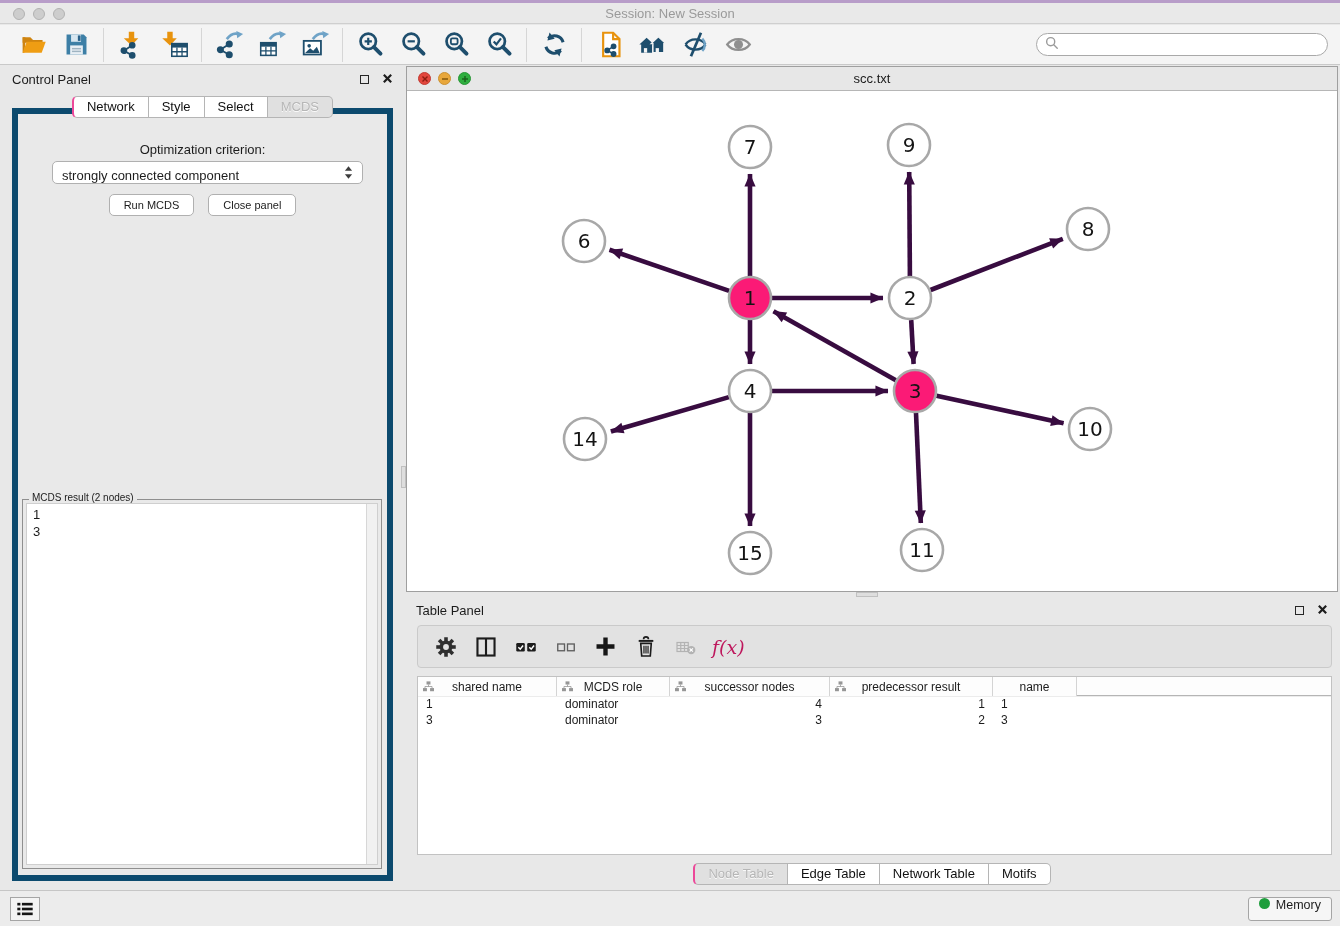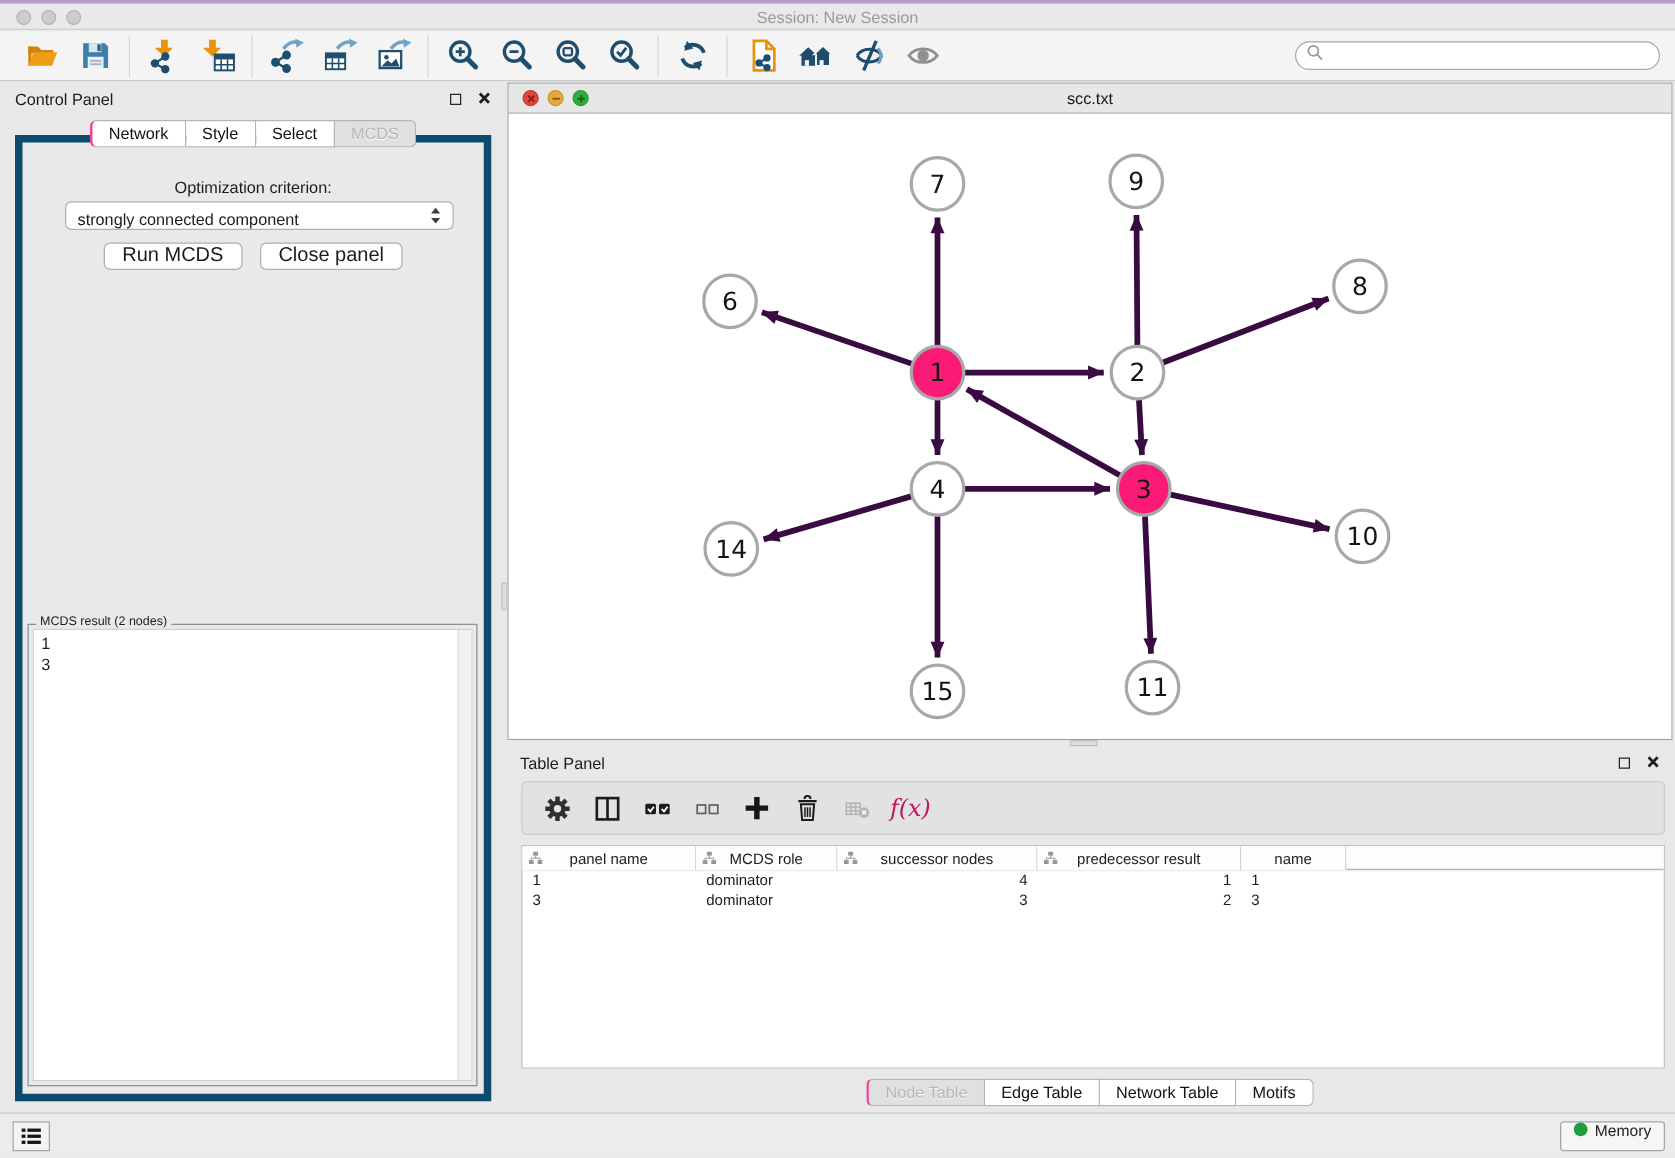--- a/index.html
+++ b/index.html
@@ -30,21 +30,21 @@
   .tabset { display:inline-flex; }
   .tab { height:22px; line-height:20px; padding:0 13px; font-size:13px; background:#fff; border:1px solid #b5b5b5; border-left:none; color:#111; cursor:default; }
   .tab:first-child { border-left:2px solid #ec4899; border-radius:5px 0 0 5px; }
   .tab:last-child { border-radius:0 5px 5px 0; }
   .tab.disabled { background:#e0e0e0; color:#b6b6b6; text-shadow:0 1px 0 #fafafa; }
   .panel-body { position:absolute; top:42px; left:10px; right:10px; bottom:7px; border:6px solid #0c4a6e; background:#e9e9e9; }
   .opt-label { position:absolute; top:28px; left:0; right:0; text-align:center; font-size:13px; }
   .select { position:absolute; top:47px; left:34px; width:311px; height:23px; background:#fff; border:1px solid #b0b0b0; border-radius:5px; display:flex; align-items:flex-end; padding:0 9px; font-size:13px; cursor:default; }
   .select .sel-label { flex:1; }
   .btn-row { position:absolute; top:80px; left:0; right:0; display:flex; justify-content:center; gap:14px; }
-  .mac-btn { height:22px; padding:0 14px; background:#fff; border:1px solid #b0b0b0; border-radius:5px; font-size:16px; line-height:20px; cursor:default; }
+  .mac-btn { height:22px; padding:0 14px; background:#fff; border:1px solid #b0b0b0; border-radius:5px; font-size:11px; line-height:20px; cursor:default; }
   .result-box { position:absolute; top:385px; left:4px; right:5px; bottom:6px; border:1px solid #8f8f8f; }
   .result-legend { position:absolute; top:-8px; left:6px; background:#e9e9e9; padding:0 3px; font-size:10px; }
   .result-inner { position:absolute; top:3px; left:3px; right:3px; bottom:3px; background:#fff; border:1px solid #cfcfcf; }
   .result-scroll { position:absolute; top:0; right:0; bottom:0; width:11px; background:#f1f1f1; border-left:1px solid #d7d7d7; }
   .result-lines { position:absolute; top:2px; left:6px; right:14px; font-size:13px; line-height:17px; }
 
   
   .net-window { position:absolute; left:406px; top:66px; width:932px; height:526px; border:1px solid #9f9f9f; background:#fff; }
   .net-titlebar { position:absolute; top:0; left:0; right:0; height:24px; background:#e7e7e7; border-bottom:1px solid #b6b6b6; }
   .net-title { position:absolute; left:0; right:0; top:0; height:24px; line-height:24px; text-align:center; font-size:13px; color:#1a1a1a; }
@@ -477,21 +477,21 @@
     <div class="grid-head" id="grid-head">
         <div class="grid-hcell" style="width: 139px;">
           <span class="hicon"><svg width="11" height="11" viewBox="0 0 14 14">
               <g fill="#969696">
                 <rect x="4.5" y="0.5" width="5" height="4"></rect>
                 <rect x="0" y="9" width="5" height="4"></rect>
                 <rect x="9" y="9" width="5" height="4"></rect>
               </g>
               <path d="M7 4.5 V7 M2.5 9 V7 H11.5 V9" stroke="#969696" fill="none"></path>
             </svg></span>
-          <span>panel name</span>
+          <span>shared name</span>
         </div>
         <div class="grid-hcell" style="width: 113px;">
           <span class="hicon"><svg width="11" height="11" viewBox="0 0 14 14">
               <g fill="#969696">
                 <rect x="4.5" y="0.5" width="5" height="4"></rect>
                 <rect x="0" y="9" width="5" height="4"></rect>
                 <rect x="9" y="9" width="5" height="4"></rect>
               </g>
               <path d="M7 4.5 V7 M2.5 9 V7 H11.5 V9" stroke="#969696" fill="none"></path>
             </svg></span>

